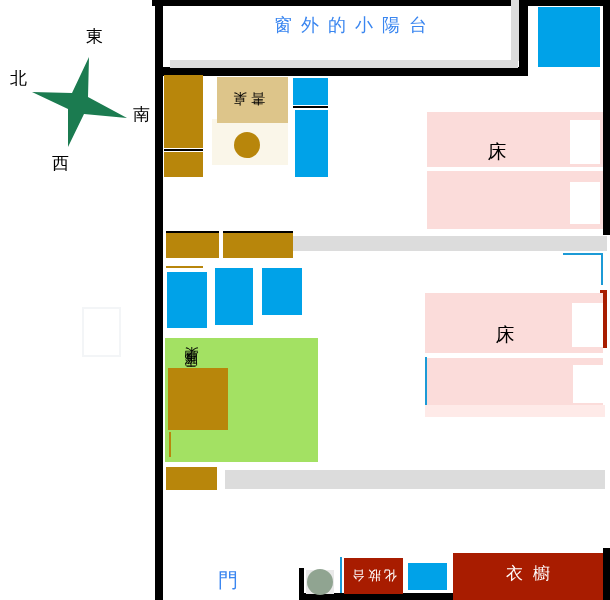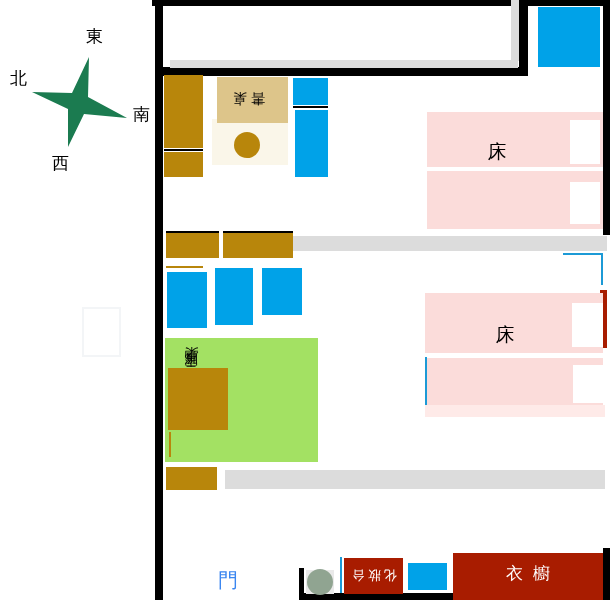--- a/index.html
+++ b/index.html
@@ -47,20 +47,21 @@
   <div class="wall" style="left:603px;top:6px;width:7px;height:229px;"></div>
   <div class="wall" style="left:603px;top:548px;width:7px;height:52px;"></div>
   <div class="wall" style="left:299px;top:593px;width:311px;height:7px;"></div>
   <div class="wall" style="left:299px;top:568px;width:5px;height:27px;"></div>
 
   <div class="win" style="left:170px;top:60px;width:348px;height:8px;"></div>
   <div class="win" style="left:511px;top:0;width:8px;height:61px;"></div>
   <div class="win" style="left:293px;top:236px;width:314px;height:15px;"></div>
   <div class="win" style="left:225px;top:470px;width:380px;height:19px;"></div>
 
+  <span class="lbl bluetxt center" style="left:190px;top:16px;width:330px;font-size:18px;letter-spacing:9px;">窗外的小陽台</span>
 
   <div class="abs blue" style="left:538px;top:7px;width:62px;height:60px;"></div>
 
   <div class="abs wood" style="left:164px;top:75px;width:39px;height:73px;"></div>
   <div class="wall" style="left:164px;top:149px;width:39px;height:2px;"></div>
   <div class="abs wood" style="left:164px;top:152px;width:39px;height:25px;"></div>
   <div class="abs cream" style="left:212px;top:119px;width:76px;height:46px;"></div>
   <div class="abs tan" style="left:217px;top:77px;width:71px;height:46px;">
     <span class="lbl blacktxt rot180" style="left:12px;top:15px;font-size:14px;letter-spacing:4px;">書桌</span>
   </div>

